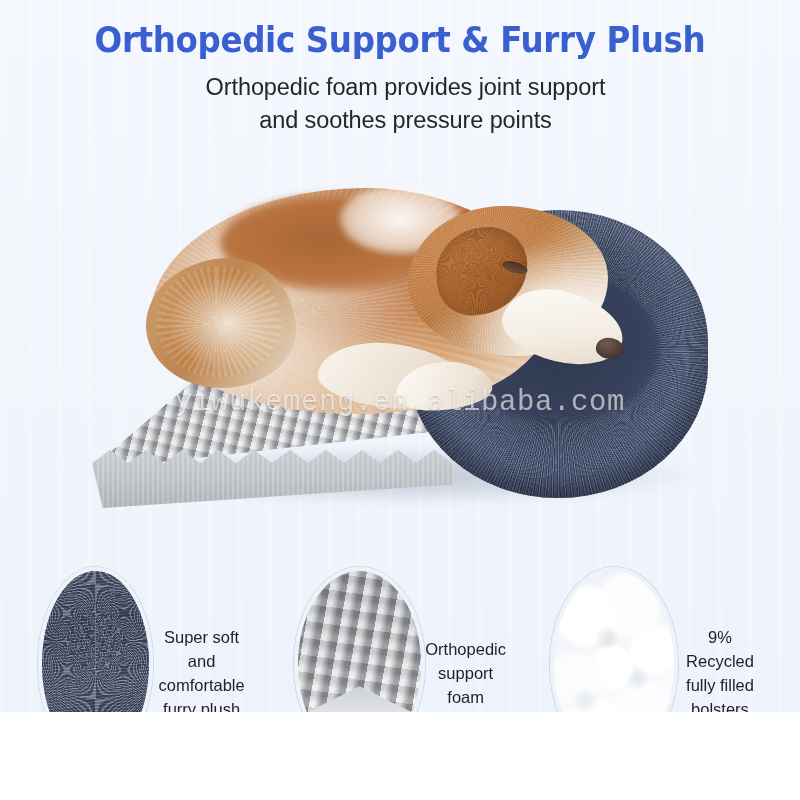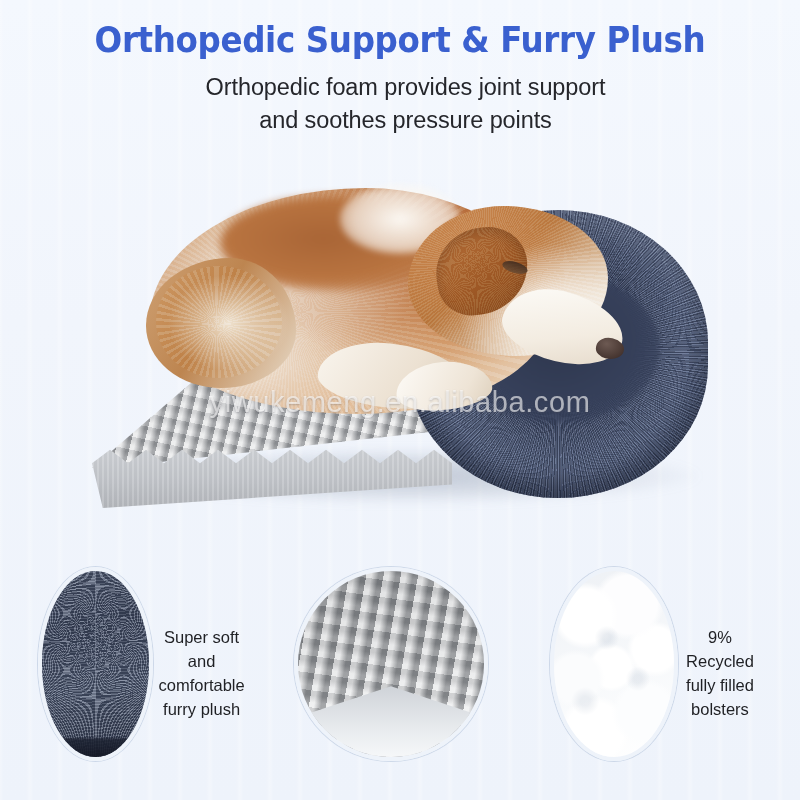--- a/index.html
+++ b/index.html
@@ -2,21 +2,21 @@
 <html><head>
 <meta charset="utf-8">
 <title>Orthopedic Support &amp; Furry Plush</title>
 <style>
   * { margin:0; padding:0; box-sizing:border-box; }
   html,body{
     width:800px; height:800px; overflow:hidden;
     font-family:"Liberation Sans", sans-serif;
   }
   #page{
-    position:relative; width:800px; height:800px;
+    position:relative; width:800px; height:712px;
     background:
       linear-gradient(180deg,#f4f8fe 0%,#f1f5fc 40%,#eef3fb 100%);
     overflow:hidden;
   }
   
   #bg-bands{
     position:absolute; inset:0;
     background:
       linear-gradient(90deg,
         rgba(255,255,255,0.55) 0px, rgba(255,255,255,0.0) 3px,
@@ -237,21 +237,21 @@
     position:absolute; left:246px; top:196px; width:96px; height:48px;
     border-radius:50% 50% 56% 44% / 64% 60% 40% 36%;
     background:linear-gradient(120deg,#fdfbf7 0%,#eee4d6 70%,#ddcfbb 100%);
     transform:rotate(-4deg);
   }
 
   
   #watermark{
     position:absolute; left:0; top:238px; width:800px;
     text-align:center;
-    font-family:Liberation Sans, sans-serif;
+    font-family:Liberation Mono, monospace;
     font-size:29px; letter-spacing:.6px;
     color:rgba(255,255,255,.60);
     text-shadow:0 1px 2px rgba(70,70,80,.28);
     pointer-events:none; white-space:nowrap;
   }
 
   
   #features{
     position:absolute; left:0; top:528px; width:800px; height:272px;
     display:flex; justify-content:center; gap:44px;
@@ -386,20 +386,22 @@
       </div>
       <div class="caption">Super soft and
 comfortable furry plush</div>
     </div>
 
     <div class="feature">
       <div class="circle">
         <div class="tex-foam"></div>
         <div class="tex-foam-edge"></div>
       </div>
+      <div class="caption">Orthopedic
+support foam</div>
     </div>
 
     <div class="feature">
       <div class="circle">
         <div class="tex-fiber"></div>
         <div class="tex-fiber-sh"></div>
       </div>
       <div class="caption">9%  Recycled
 fully filled bolsters</div>
     </div>

